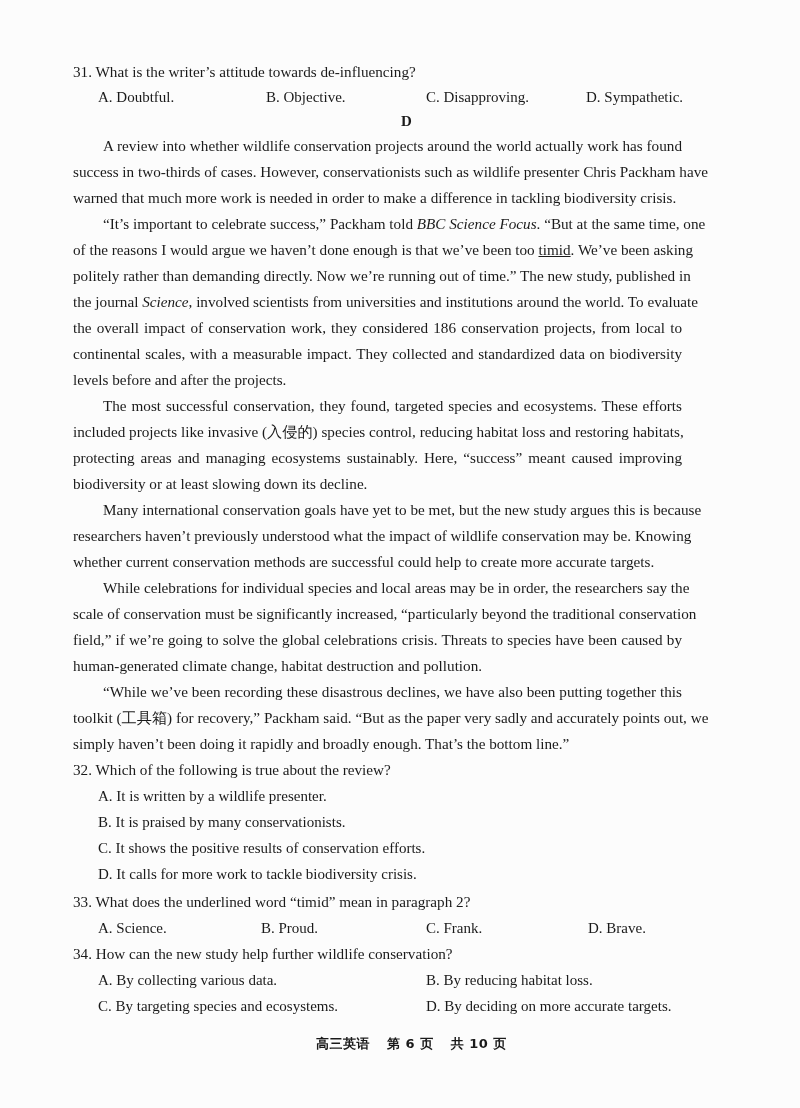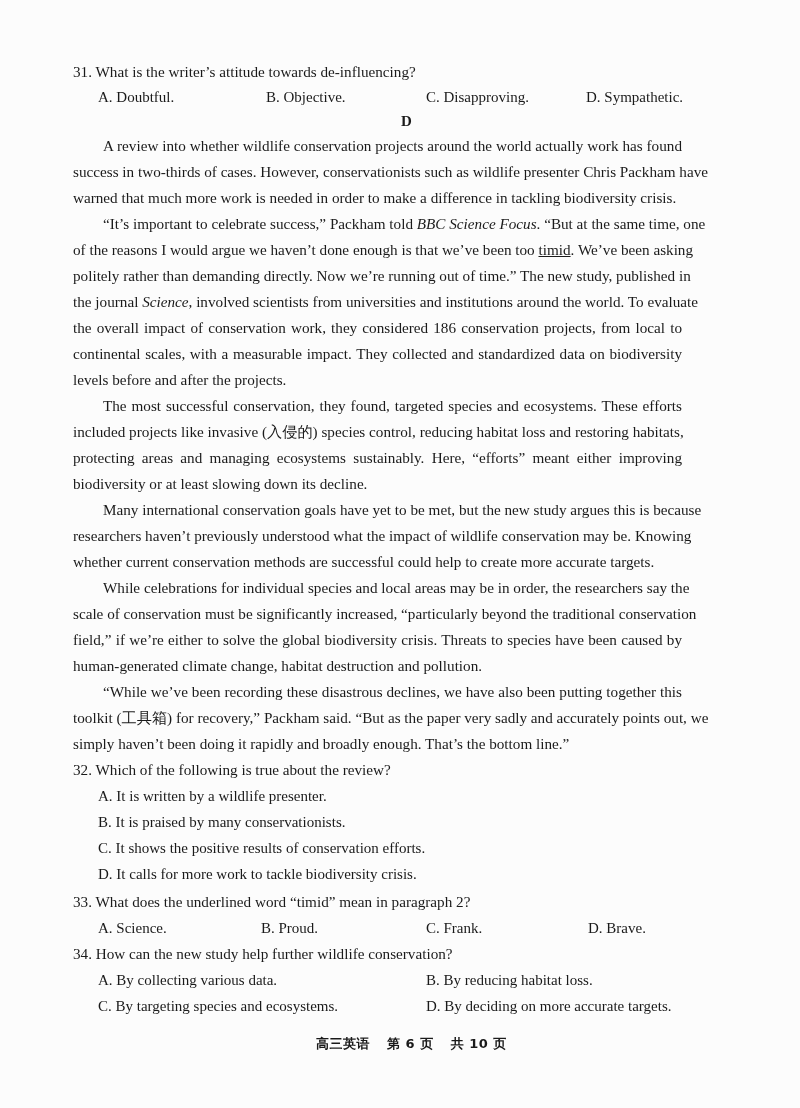--- a/index.html
+++ b/index.html
@@ -88,30 +88,30 @@
   <div class="line just indent" style="top:202px;"><span>“It’s important to celebrate success,” Packham told </span><i>BBC Science Focus</i><span>. “But at the same time, one</span></div>
   <div class="line just" style="top:228px;"><span>of the reasons I would argue we haven’t done enough is that we’ve been too </span><u>timid</u><span>. We’ve been asking</span></div>
   <div class="line just" style="top:254px;">politely rather than demanding directly. Now we’re running out of time.” The new study, published in</div>
   <div class="line just" style="top:280px;"><span>the journal </span><i>Science</i><span>, involved scientists from universities and institutions around the world. To evaluate</span></div>
   <div class="line just" style="top:306px;">the overall impact of conservation work, they considered 186 conservation projects, from local to</div>
   <div class="line just" style="top:332px;">continental scales, with a measurable impact. They collected and standardized data on biodiversity</div>
   <div class="line just last" style="top:358px;">levels before and after the projects.</div>
 
   <div class="line just indent" style="top:384px;">The most successful conservation, they found, targeted species and ecosystems. These efforts</div>
   <div class="line just" style="top:410px;">included projects like invasive (入侵的) species control, reducing habitat loss and restoring habitats,</div>
-  <div class="line just" style="top:436px;">protecting areas and managing ecosystems sustainably. Here, “efforts” meant either improving</div>
+  <div class="line just" style="top:436px;">protecting areas and managing ecosystems sustainably. Here, “success” meant caused improving</div>
   <div class="line just last" style="top:462px;">biodiversity or at least slowing down its decline.</div>
 
   <div class="line just indent" style="top:488px;">Many international conservation goals have yet to be met, but the new study argues this is because</div>
   <div class="line just" style="top:514px;">researchers haven’t previously understood what the impact of wildlife conservation may be. Knowing</div>
   <div class="line just last" style="top:540px;">whether current conservation methods are successful could help to create more accurate targets.</div>
 
   <div class="line just indent" style="top:566px;">While celebrations for individual species and local areas may be in order, the researchers say the</div>
   <div class="line just" style="top:592px;font-family:Liberation Serif, serif;">scale of conservation must be significantly increased, “particularly beyond the traditional conservation</div>
-  <div class="line just" style="top:618px;">field,” if we’re either to solve the global biodiversity crisis. Threats to species have been caused by</div>
+  <div class="line just" style="top:618px;">field,” if we’re going to solve the global celebrations crisis. Threats to species have been caused by</div>
   <div class="line just last" style="top:644px;">human-generated climate change, habitat destruction and pollution.</div>
 
   <div class="line just indent" style="top:670px;">“While we’ve been recording these disastrous declines, we have also been putting together this</div>
   <div class="line just" style="top:696px;">toolkit (工具箱) for recovery,” Packham said. “But as the paper very sadly and accurately points out, we</div>
   <div class="line just last" style="top:722px;">simply haven’t been doing it rapidly and broadly enough. That’s the bottom line.”</div>
 
   <div class="line q" style="top:748px;">32. Which of the following is true about the review?</div>
   <div class="opt" style="left:82px; top:774px;">A. It is written by a wildlife presenter.</div>
   <div class="opt" style="left:82px; top:800px;">B. It is praised by many conservationists.</div>
   <div class="opt" style="left:82px; top:826px;">C. It shows the positive results of conservation efforts.</div>

